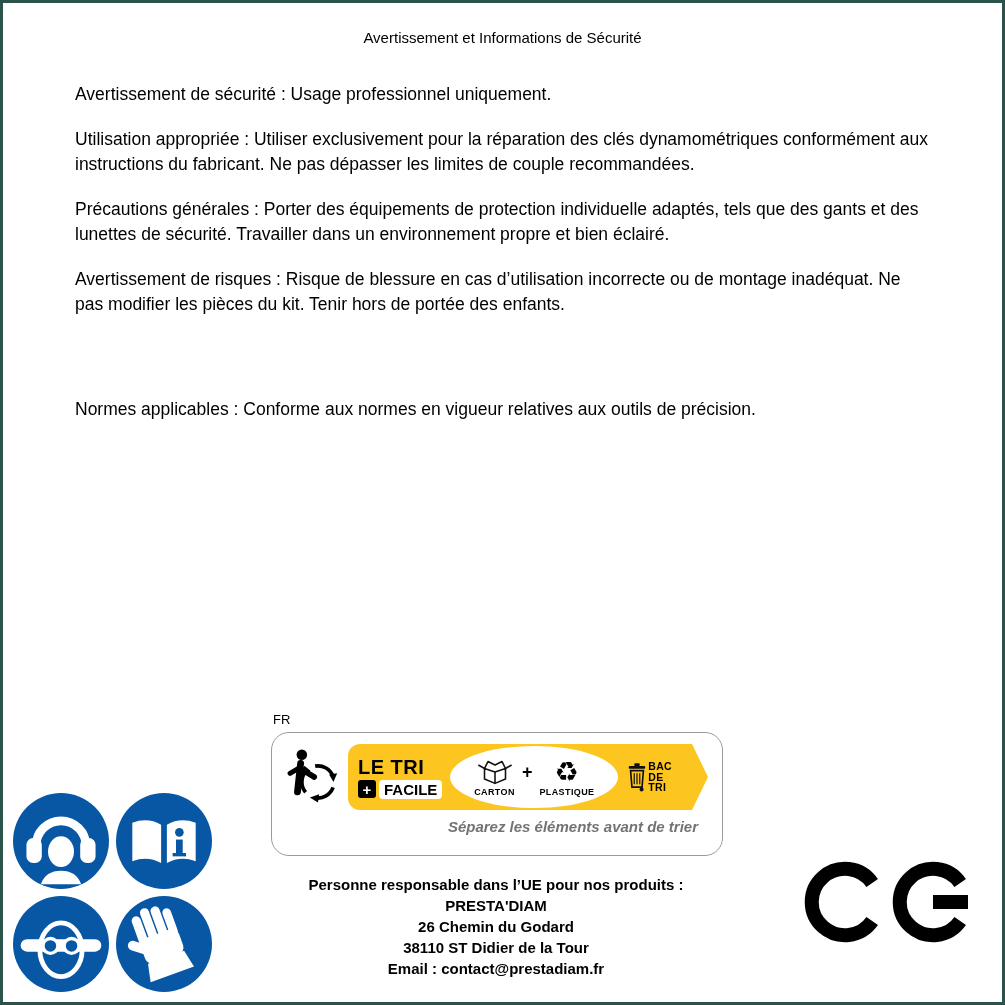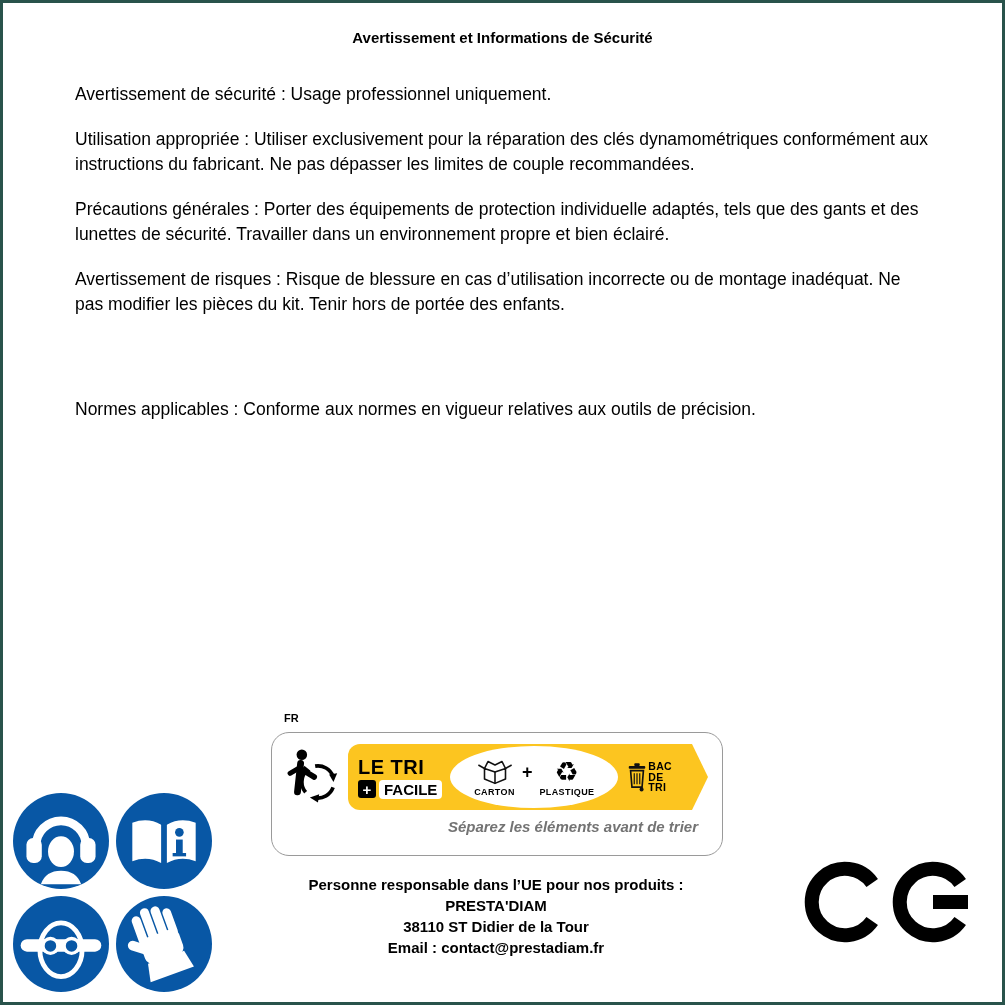--- a/index.html
+++ b/index.html
@@ -10,21 +10,21 @@
     --ink:#000000;
   }
   *{box-sizing:border-box;}
   html,body{margin:0;padding:0;background:#fff;}
   body{width:1005px;height:1005px;font-family:"Liberation Sans","DejaVu Sans",sans-serif;color:var(--ink);}
   .page{
     position:relative;width:1005px;height:1005px;background:#fff;
     border:3px solid var(--border);overflow:hidden;
   }
   .doc-title{
-    margin:26px 12px 0;text-align:center;font-size:15px;font-weight:700;
+    margin:26px 12px 0;text-align:center;font-size:15px;font-weight:400;
   }
   .content{margin:36px 70px 0 72px;}
   .content p{
     margin:0 0 20px;font-size:17.5px;line-height:25px;font-weight:400;
   }
   .content p.gap{margin-top:80px;}
 
   
   .picto-grid{
     position:absolute;left:10px;top:790px;
@@ -32,21 +32,21 @@
   }
   .picto{width:96px;height:96px;}
   .picto svg{width:96px;height:96px;display:block;}
   .bg{fill:var(--blue);}
   .white{fill:#ffffff;}
   .wstroke{stroke:#ffffff;fill:none;}
   .bluefill{fill:var(--blue);}
 
   
   .fr-label{
-    position:absolute;left:270px;top:709px;font-size:11px;font-weight:700;margin-left:11px;
+    position:absolute;left:270px;top:709px;font-size:13px;font-weight:400;
   }
   .banner{
     position:absolute;left:268px;top:729px;width:452px;height:124px;
     background:#fff;border:1.5px solid #9a9a9a;border-radius:18px;
     padding:7px 10px 20px;display:flex;flex-direction:column;
   }
   .banner-top{display:flex;align-items:center;height:80px;}
   .triman{width:62px;height:72px;flex:0 0 auto;}
   .yellow-bar{
     position:relative;flex:1;height:66px;margin-left:4px;margin-right:20px;
@@ -217,20 +217,21 @@
         </div>
         <div class="yellow-tip"></div>
       </div>
     </div>
     <div class="tagline">Séparez les éléments avant de trier</div>
   </div>
 
   <div class="address">
     <div>Personne responsable dans l’UE pour nos produits :</div>
     <div>PRESTA'DIAM</div>
+    <div>26 Chemin du Godard</div>
     <div>38110 ST Didier de la Tour</div>
     <div>Email : contact@prestadiam.fr</div>
   </div>
 
   <div class="ce">
     <svg width="84" height="92" viewBox="2 2 96 96" aria-hidden="true">
       <path class="ce-stroke" d="M81.1 28.2 A38 38 0 1 0 81.1 71.8"></path>
     </svg>
     <svg width="84" height="92" viewBox="2 2 96 96" aria-hidden="true">
       <path class="ce-stroke" d="M81.1 28.2 A38 38 0 1 0 81.1 71.8"></path>

